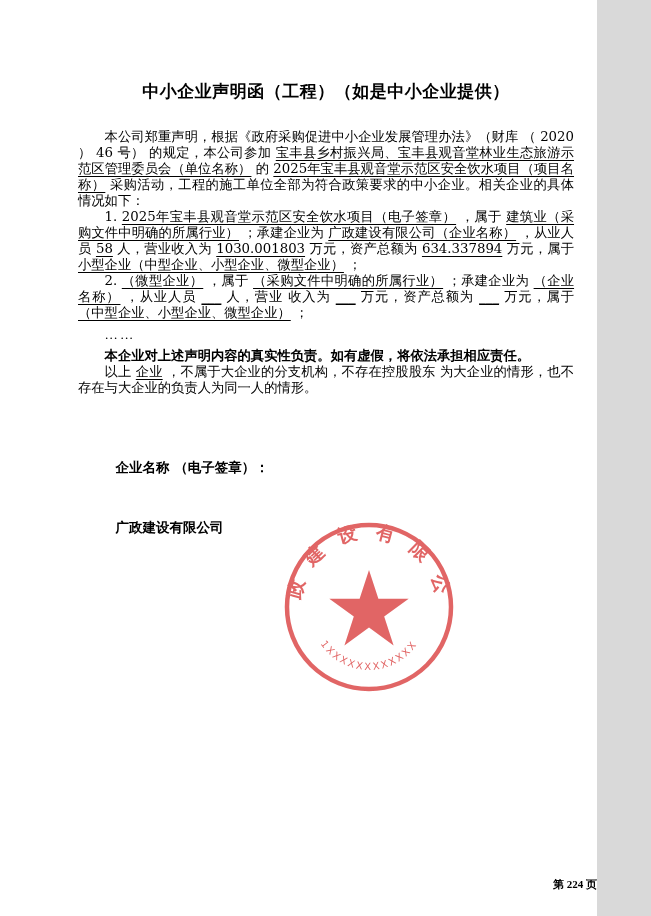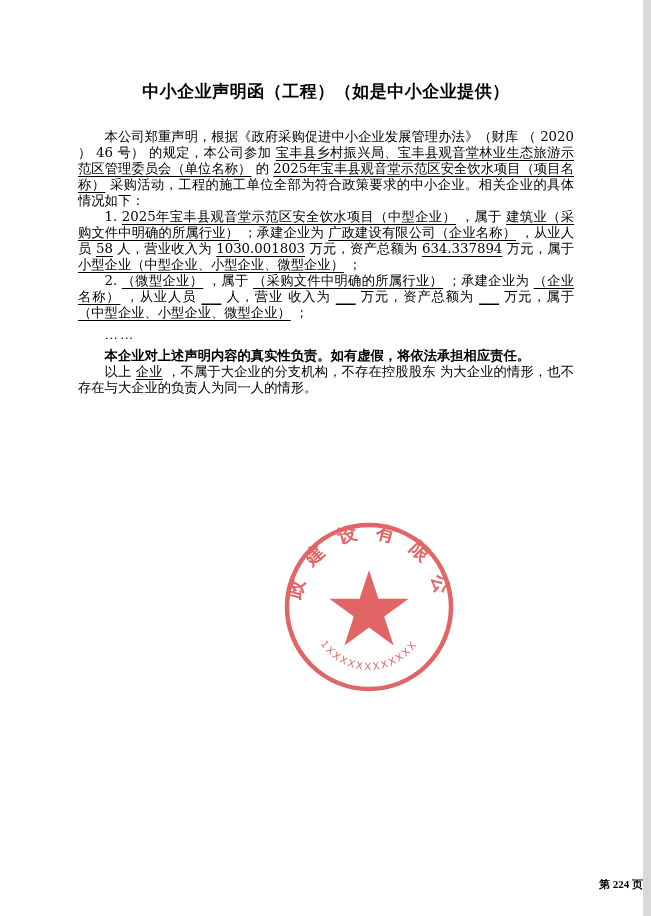--- a/index.html
+++ b/index.html
@@ -8,21 +8,21 @@
     background: #d9d9d9;
   }
   body {
     width: 651px;
     height: 916px;
     overflow: hidden;
     font-family: "Liberation Serif", serif;
   }
   .page {
     position: relative;
-    width: 643px;
+    width: 597px;
     height: 916px;
     background: #ffffff;
     box-sizing: border-box;
     overflow: hidden;
   }
   .doc-body {
     position: absolute;
     left: 78px;
     top: 62px;
     width: 496px;
@@ -109,21 +109,21 @@
       <span>本公司郑重声明，根据《政府采购促进中小企业发展管理办法》（财库</span>
       <span>（ 2020 ） 46 号） 的规定，本公司参加</span>
       <span class="u">宝丰县乡村振兴局、宝丰县观音堂林业生态旅游示范区管理委员会（单位名称）</span>
       <span>的</span>
       <span class="u">2025年宝丰县观音堂示范区安全饮水项目（项目名称）</span>
       <span>采购活动，工程的施工单位全部为符合政策要求的中小企业。相关企业的具体情况如下：</span>
     </div>
 
     <div class="para indent">
       <span>1.</span>
-      <span class="u">2025年宝丰县观音堂示范区安全饮水项目（中型企业）</span>
+      <span class="u">2025年宝丰县观音堂示范区安全饮水项目（电子签章）</span>
       <span>，属于</span>
       <span class="u">建筑业（采购文件中明确的所属行业）</span>
       <span>；承建企业为</span>
       <span class="u">广政建设有限公司（企业名称）</span>
       <span>，从业人员</span>
       <span class="u">58</span>
       <span>人，营业收入为</span>
       <span class="u">1030.001803</span>
       <span>万元，资产总额为</span>
       <span class="u">634.337894</span>
@@ -154,20 +154,25 @@
 
     <div class="para indent bold">本企业对上述声明内容的真实性负责。如有虚假，将依法承担相应责任。</div>
 
     <div class="para indent">
       <span>以上</span>
       <span class="u">企业</span>
       <span>，不属于大企业的分支机构，不存在控股股东 为大企业的情形，也不存在与大企业的负责人为同一人的情形。</span>
     </div>
 
     <div class="sig-block">
+      <div class="sig-line">
+        <span>企业名称 （电子签章）：</span>
+        &nbsp;&nbsp;
+        <span>广政建设有限公司</span>
+      </div>
     </div>
 
   </div>
 
   <div class="stamp">
     <svg width="178" height="178" viewBox="0 0 178 178" xmlns="http://www.w3.org/2000/svg">
       <defs>
         <path id="arcTop" d="M 20,89 A 69,69 0 0 1 158,89" fill="none"></path>
         <path id="arcBottom" d="M 42,128 A 58,58 0 0 0 136,128" fill="none"></path>
       </defs>

